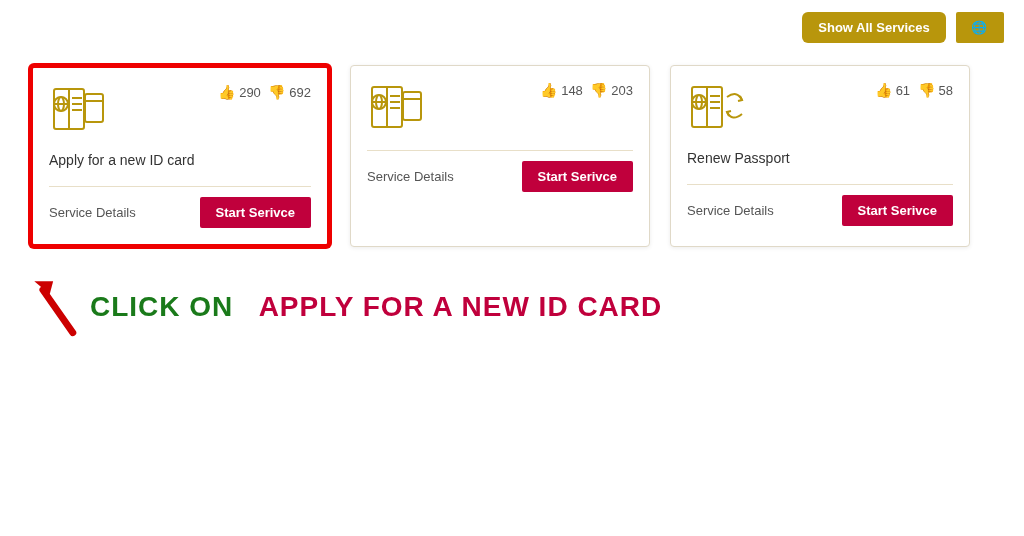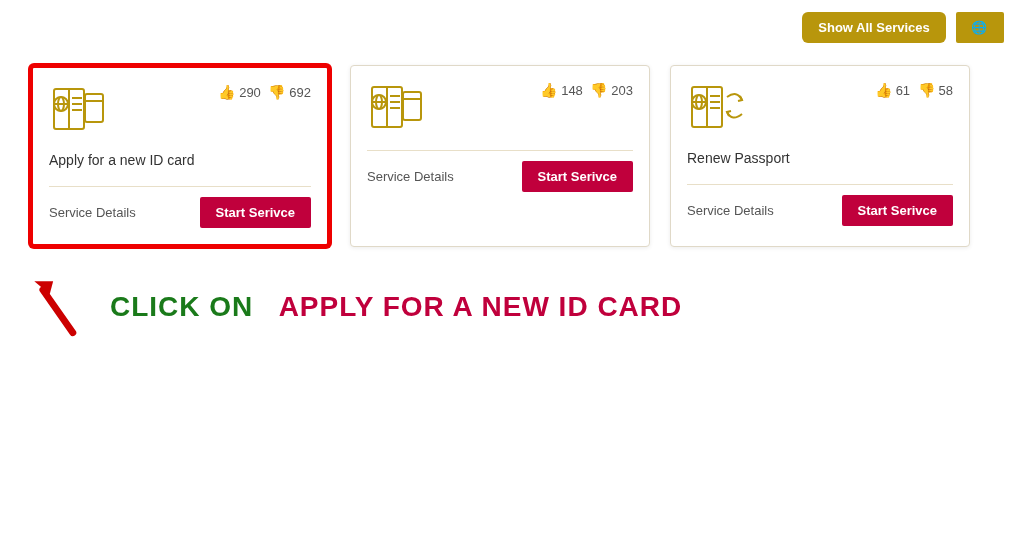--- a/index.html
+++ b/index.html
@@ -129,21 +129,20 @@
       font-weight: bold;
       cursor: pointer;
       border-radius: 2px;
     }
 
     
     .annotation-area {
       display: flex;
       align-items: center;
       padding: 20px 30px;
-      gap: 20px;
     }
 
     .arrow-icon {
       width: 60px;
       height: 60px;
       flex-shrink: 0;
     }
 
     .annotation-text {
       font-size: 28px;

